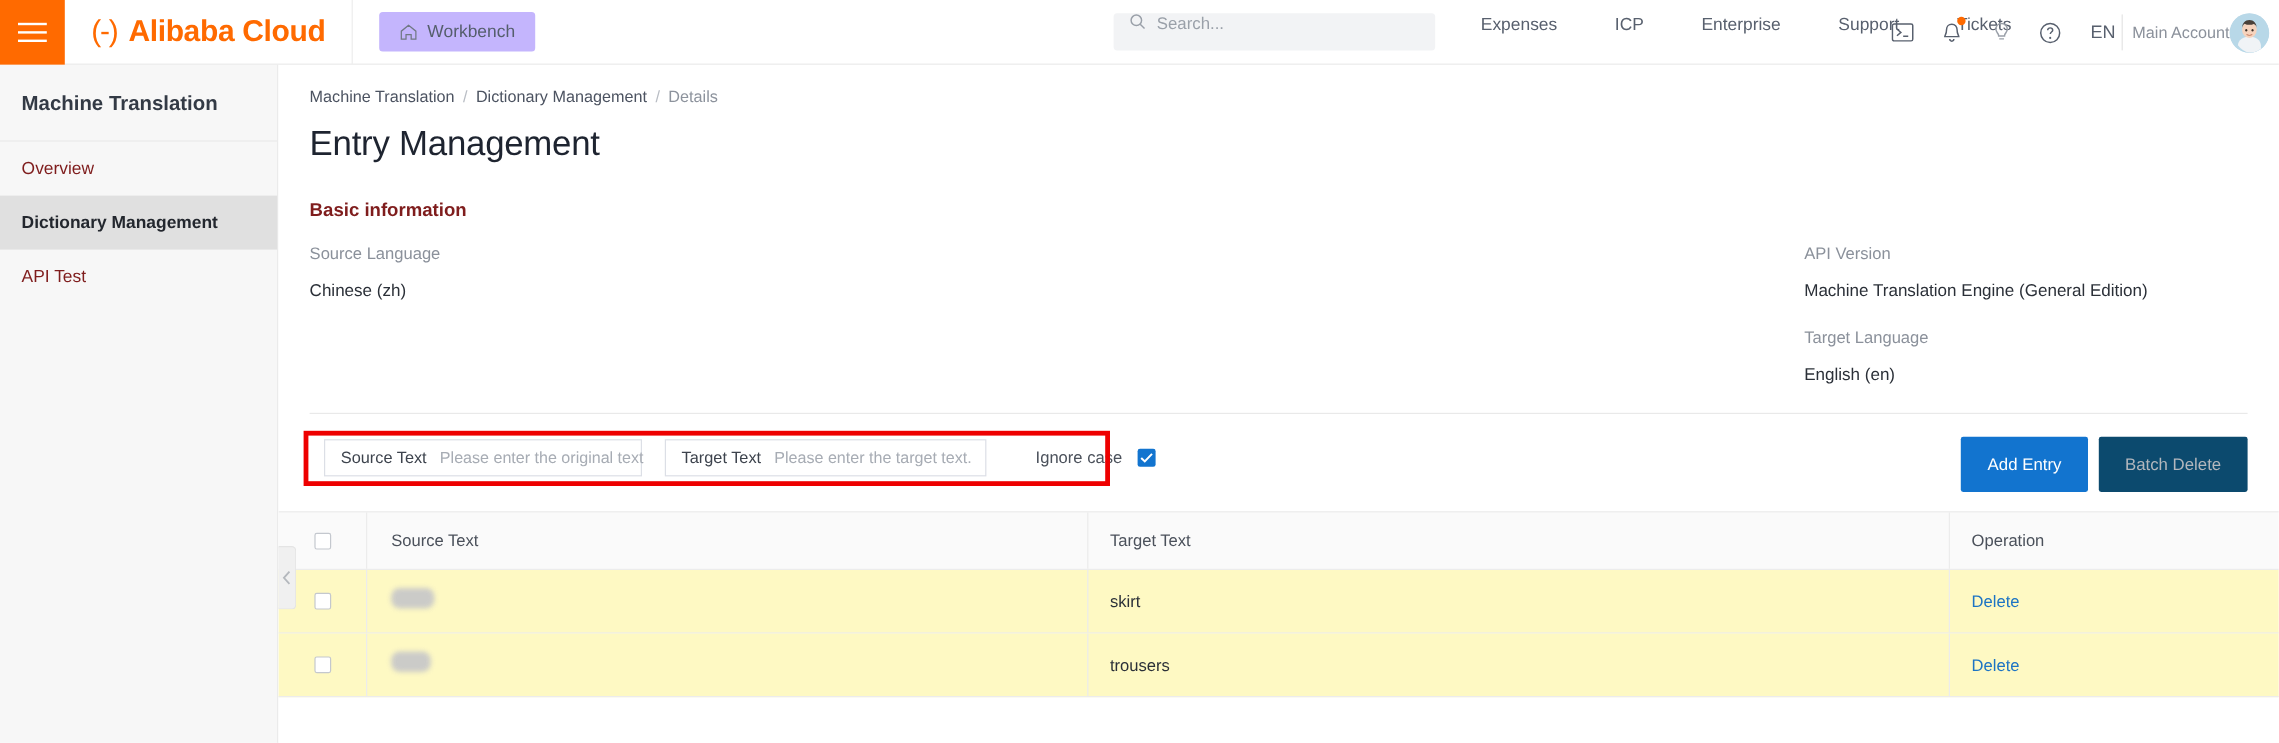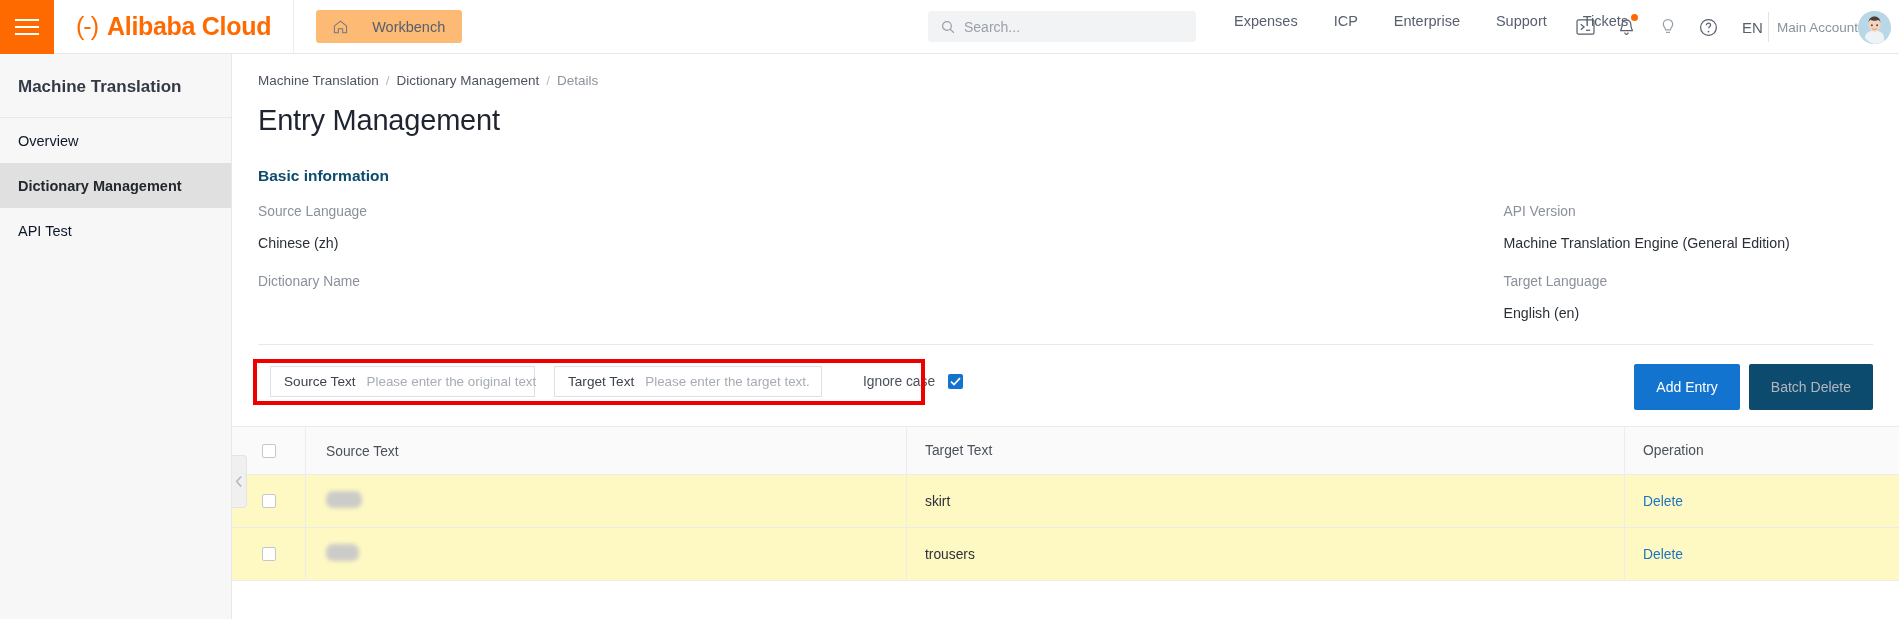--- a/index.html
+++ b/index.html
@@ -37,39 +37,39 @@
     color: #ff6a00; font-size: 25px; line-height: 1;
     font-weight: 400; letter-spacing: -1px;
   }
   .brand-text {
     color: #ff6a00; font-size: 25px; font-weight: 700;
     letter-spacing: -0.3px; white-space: nowrap;
   }
   .workbench {
     margin-left: 22px;
     height: 33px; border-radius: 3px;
-    background: #fdba74;
-    display: flex; align-items: center; gap: 24px;
+    background: #c4b5fd;
+    display: flex; align-items: center; gap: 8px;
     padding: 0 17px; cursor: pointer; flex: none; text-align: center;
   }
   .workbench-label { font-size: 14.5px; color: #555e6c; white-space: nowrap; }
   .home-ico { width: 15px; height: 14px; display:block; }
 
   .search-wrap {
     position: absolute; left: 928px; top: 11px;
     width: 268px; height: 31px;
     background: #f2f3f5; border-radius: 3px;
-    display: flex; align-items: center; gap: 9px;
+    display: flex; align-items: flex-start; gap: 9px;
     padding: 0 13px; cursor: text;
   }
   .search-placeholder { font-size: 14px; color: #9aa0a9; }
 
   .navlinks {
     position: absolute; left: 1218px; top: 0; height: 42px;
-    display: flex; align-items: center; gap: 4px;
+    display: flex; align-items: center; gap: 16px;
   }
   .navlink {
     font-size: 14.5px; color: #58606e; padding: 0 16px;
     cursor: pointer; white-space: nowrap;
   }
 
   .navicons {
     position: absolute; left: 1565px; top: 0; height: 54px;
     display: flex; align-items: center; gap: 0;
   }
@@ -109,21 +109,21 @@
     background: #f7f7f7;
     border-right: 1px solid #e8e8e8;
   }
   .side-title {
     font-size: 17px; font-weight: 700; color: #333a45;
     padding: 23px 18px 20px 18px;
     border-bottom: 1px solid #e9e9e9;
   }
   .side-item {
     height: 45px; display: flex; align-items: center;
-    padding-left: 18px; font-size: 14.5px; color: #0f172a;
+    padding-left: 18px; font-size: 14.5px; color: #7f1d1d;
     cursor: pointer;
   }
   .side-item.active {
     background: #e0e0e0; color: #23272e; font-weight: 700;
   }
   .collapse-handle {
     position: absolute; left: 232px; top: 455px;
     width: 15px; height: 53px;
     background: #f0f0f0;
     border: 1px solid #e4e4e4; border-left: none;
@@ -147,21 +147,21 @@
   .crumb-sep { color: #b9bdc4; }
 
   .page-title {
     padding: 16px 0 0 26px;
     font-size: 29px; font-weight: 400; color: #1e2430;
     letter-spacing: -0.2px;
   }
 
   .section-title {
     padding: 30px 0 0 26px;
-    font-size: 15.5px; font-weight: 700; color: #0c4a6e;
+    font-size: 15.5px; font-weight: 700; color: #7f1d1d;
   }
 
   .info-grid {
     position: relative; margin-top: 19px;
     padding-left: 26px; padding-right: 26px;
   }
   .info-row { display: flex; margin-bottom: 23px; }
   .info-col { width: 50%; }
   .info-col:nth-child(2) { padding-left: 438px; }
   .info-label { font-size: 13.8px; color: #8b919b; margin-bottom: 16px; }
@@ -389,21 +389,20 @@
         <div class="info-label">Source Language</div>
         <div class="info-value">Chinese (zh)</div>
       </div>
       <div class="info-col">
         <div class="info-label">API Version</div>
         <div class="info-value">Machine Translation Engine (General Edition)</div>
       </div>
     </div>
     <div class="info-row">
       <div class="info-col">
-        <div class="info-label">Dictionary Name</div>
       </div>
       <div class="info-col">
         <div class="info-label">Target Language</div>
         <div class="info-value">English (en)</div>
       </div>
     </div>
   </div>
 
   <div class="hr"></div>
 

